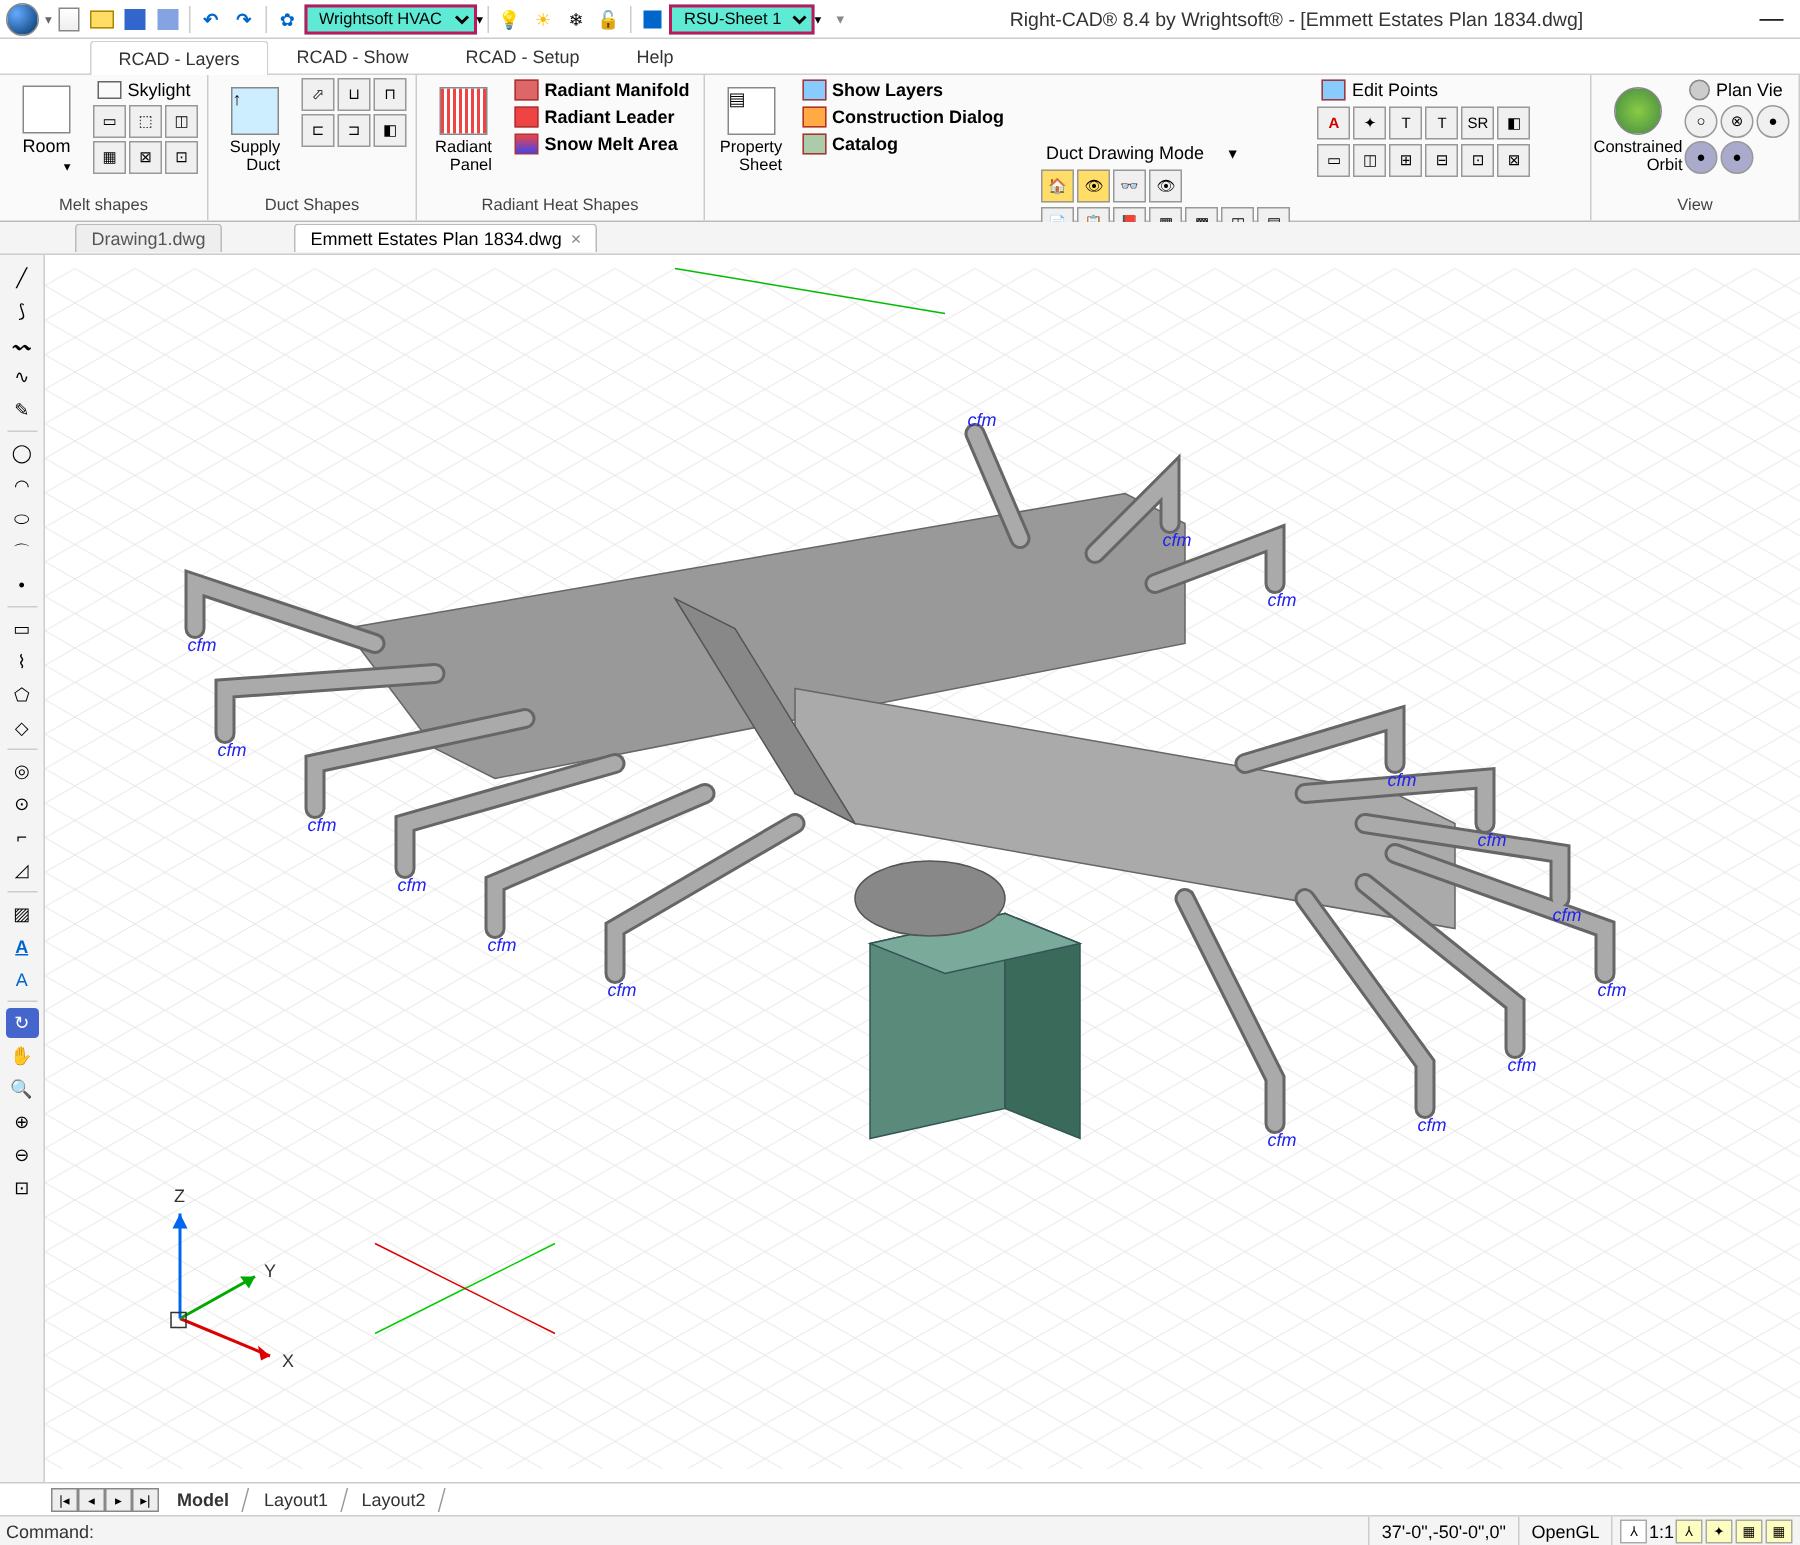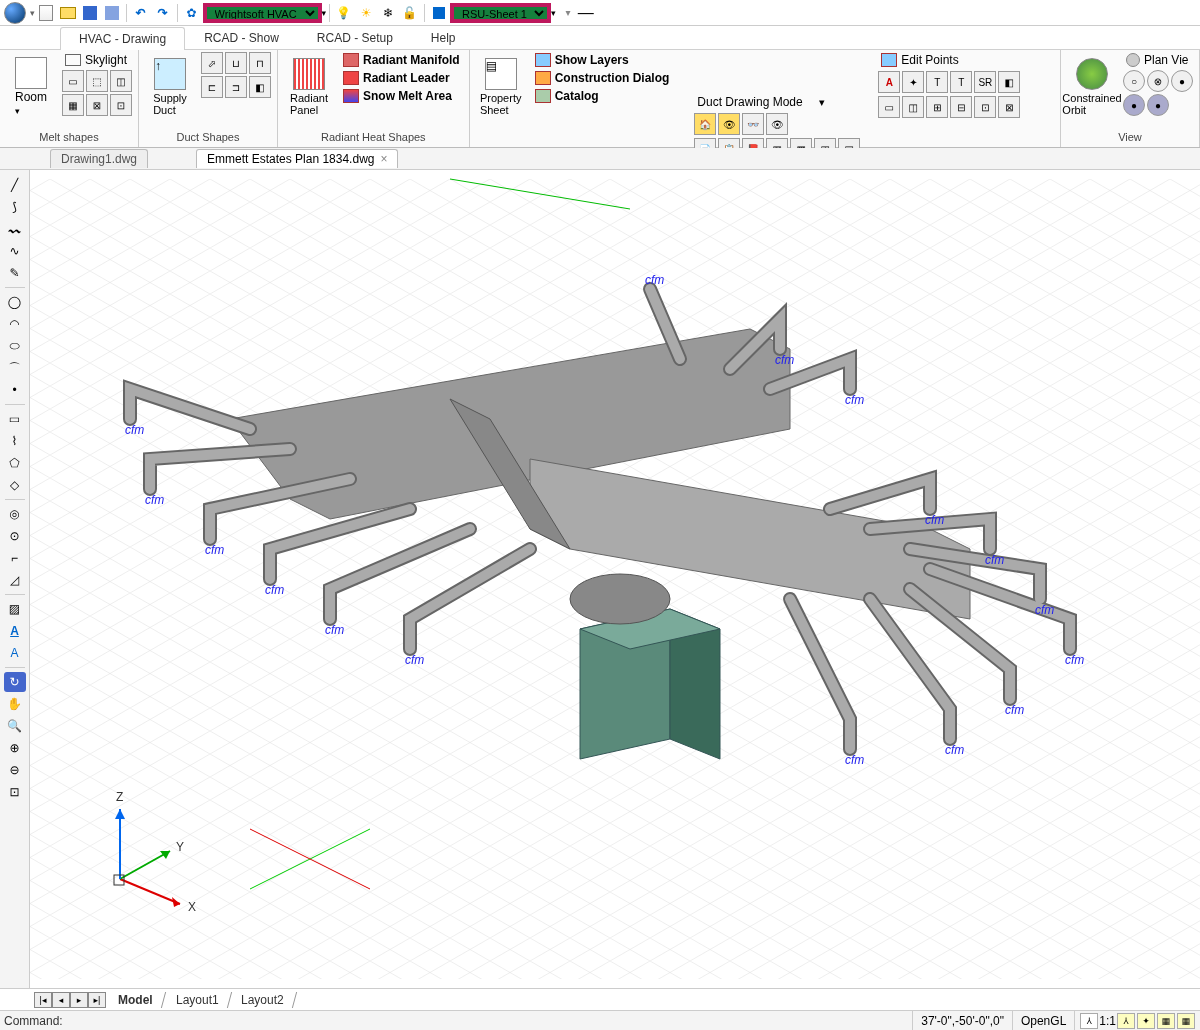--- a/index.html
+++ b/index.html
@@ -3,37 +3,37 @@
 <meta charset="utf-8">
 <style>
 * { margin: 0; padding: 0; box-sizing: border-box; font-family: "Segoe UI", Tahoma, sans-serif; font-size: 12px; }
 body { width: 1200px; height: 1030px; background: #fff; overflow: hidden; display: flex; flex-direction: column; }
 
 
 .title-bar { height: 26px; background: #fff; display: flex; align-items: center; border-bottom: 1px solid #ccc; padding: 0 4px; }
 .title-bar .logo { width: 22px; height: 22px; background: radial-gradient(circle at 30% 30%, #6af, #036); border-radius: 50%; margin-right: 4px; border: 1px solid #888; }
 .title-bar .tb-btn { width: 20px; height: 20px; display: inline-flex; align-items: center; justify-content: center; margin: 0 1px; cursor: pointer; }
 .title-bar .tb-sep { width: 1px; height: 18px; background: #ccc; margin: 0 3px; }
-.title-bar select, .title-bar .dd { height: 20px; font-size: 11px; border: 4px solid #be185d; background: #15803d; padding: 0 4px; }
+.title-bar select, .title-bar .dd { height: 20px; font-size: 11px; border: 2px solid #be185d; background: #5eead4; padding: 0 4px; }
 .title-bar .title-text { flex: 1; text-align: center; font-size: 13px; color: #333; }
 .title-bar .min-btn { width: 30px; text-align: center; font-size: 16px; cursor: pointer; }
 
 
 .ribbon-tabs { height: 24px; background: #fff; display: flex; align-items: flex-end; padding-left: 60px; border-bottom: 1px solid #d0d0d0; }
 .ribbon-tab { padding: 4px 18px; font-size: 12px; color: #333; cursor: pointer; border: 1px solid transparent; border-bottom: none; }
 .ribbon-tab.active { background: #fff; border-color: #d0d0d0; border-top-left-radius: 3px; border-top-right-radius: 3px; position: relative; top: 1px; }
 
 
 .ribbon { height: 98px; background: #fafafa; border-bottom: 1px solid #bbb; display: flex; }
 .ribbon-group { border-right: 1px solid #ccc; display: flex; flex-direction: column; padding: 2px 6px; }
 .ribbon-group .body { flex: 1; display: flex; align-items: flex-start; gap: 6px; }
 .ribbon-group .label { text-align: center; font-size: 11px; color: #444; padding: 2px 0; }
 .big-btn { display: flex; flex-direction: column; align-items: center; justify-content: center; width: 50px; height: 70px; cursor: pointer; }
 .big-btn .ic { width: 32px; height: 32px; background: #e0e0e0; border: 1px solid #888; margin-bottom: 2px; }
-.big-btn .txt { font-size: 11px; text-align: left; line-height: 1.1; }
+.big-btn .txt { font-size: 11px; text-align: right; line-height: 1.1; }
 .small-grid { display: grid; grid-template-columns: repeat(3, 22px); grid-auto-rows: 22px; gap: 2px; }
 .small-btn { width: 22px; height: 22px; border: 1px solid #999; background: #f0f0f0; cursor: pointer; display: flex; align-items: center; justify-content: center; font-size: 10px; }
 .link-list { display: flex; flex-direction: column; gap: 2px; font-weight: bold; }
 .link-item { display: flex; align-items: center; gap: 4px; font-size: 11px; cursor: pointer; padding: 1px 3px; white-space: nowrap; }
 .link-item .mic { width: 16px; height: 14px; background: #d66; border: 1px solid #a33; }
 
 
 .doc-tabs { height: 22px; background: #f4f4f4; display: flex; align-items: center; padding-left: 50px; border-bottom: 1px solid #ccc; }
 .doc-tab { padding: 2px 10px; font-size: 12px; border: 1px solid #bbb; background: #eee; color: #555; cursor: pointer; border-bottom: none; border-radius: 3px 3px 0 0; margin-right: 2px; }
 .doc-tab.active { background: #fff; color: #000; font-weight: normal; margin-left: 46px; }
@@ -108,25 +108,26 @@
   <div class="tb-sep"></div>
   <div class="tb-btn">
       <span class="ic-blue"></span>
     </div>
   <select class="dd">
     <option>RSU-Sheet 1</option>
   </select>
   <span style="font-size:9px;">▾</span>
   <span style="width:10px;"></span>
   <span style="font-size:10px;color:#888;">▾</span>
+  <div class="title-text">Right-CAD® 8.4 by Wrightsoft® - [Emmett Estates Plan 1834.dwg]</div>
   <div class="min-btn">—</div>
 </div>
 
 <div class="ribbon-tabs">
-  <div class="ribbon-tab active">HVAC - Drawing</div>
+  <div class="ribbon-tab active">RCAD - Layers</div>
   <div class="ribbon-tab">RCAD - Show</div>
   <div class="ribbon-tab">RCAD - Setup</div>
   <div class="ribbon-tab">Help</div>
 </div>
 
 <div class="ribbon">
 
   <div class="ribbon-group">
     <div class="body">
       <div class="big-btn">

